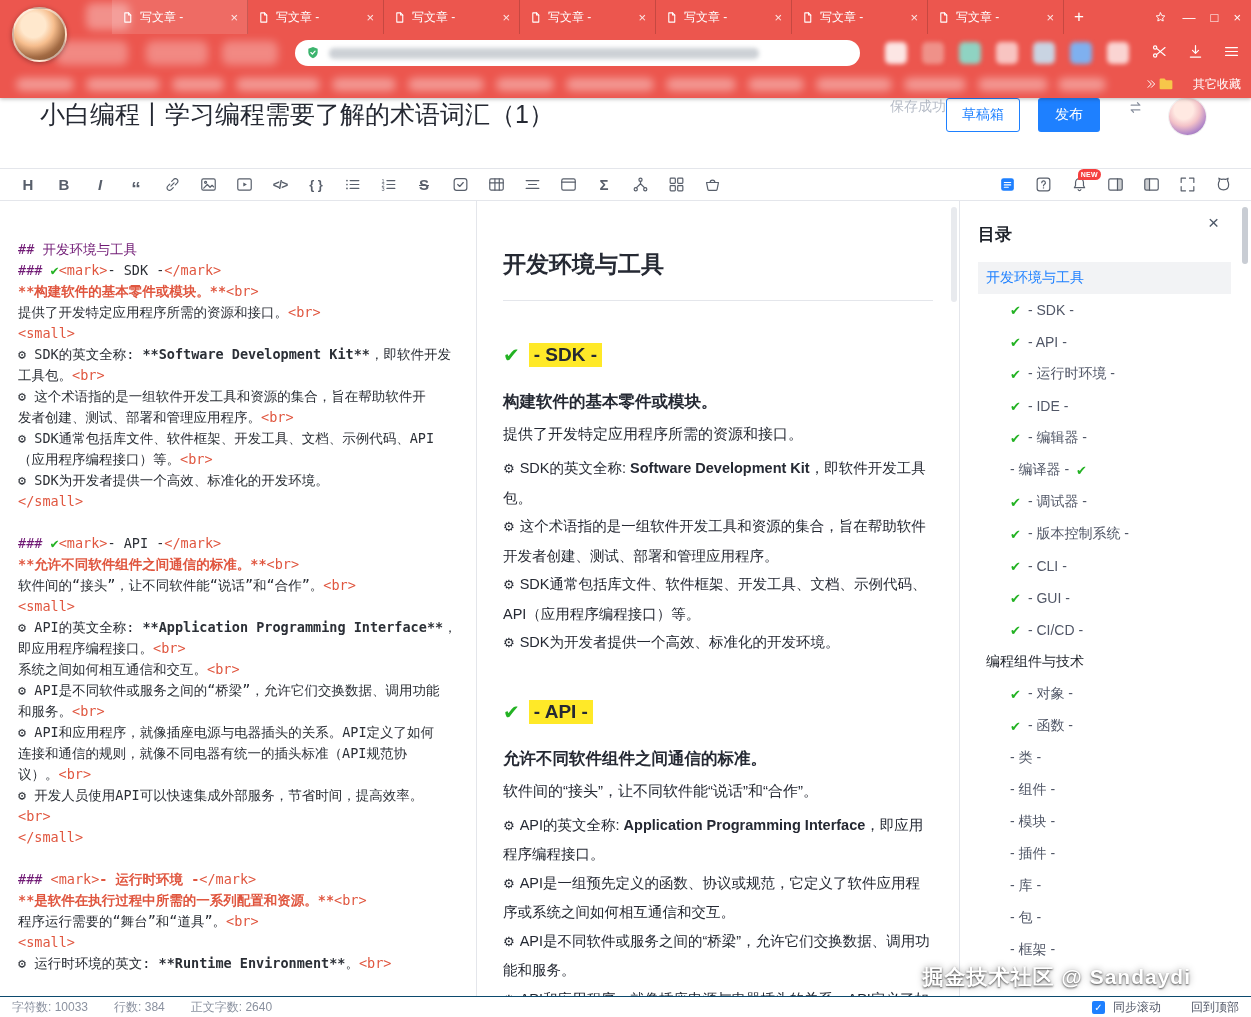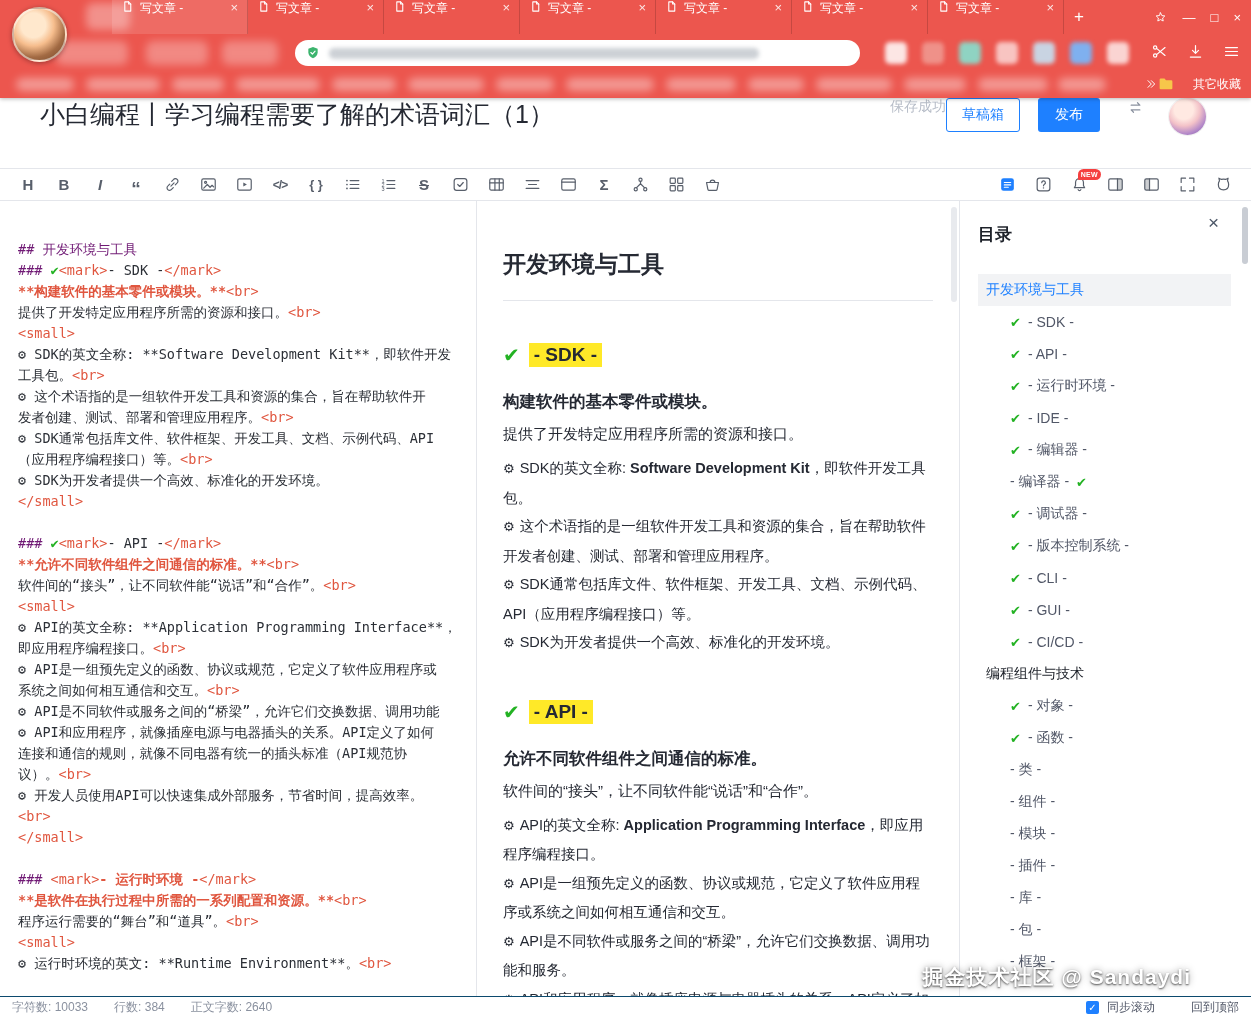--- a/index.html
+++ b/index.html
@@ -6,21 +6,21 @@
 html,body{width:1251px;height:1017px;overflow:hidden}
 body{font-family:"Liberation Sans","DejaVu Sans",sans-serif;background:#fff}
 svg{width:19px;height:19px;fill:none;stroke:currentColor;stroke-width:1.5;stroke-linecap:round;stroke-linejoin:round;display:block}
 .ic{display:inline-flex}
 .screen{position:relative;width:1251px;height:1017px;overflow:hidden}
 
 .chrome{position:absolute;top:0;left:0;right:0;height:98px;background:#ec564e;box-shadow:0 1px 4px rgba(0,0,0,.28);z-index:10}
 .blob{position:absolute;border-radius:7px;background:rgba(255,255,255,.3);filter:blur(4px)}
 .tabbar{position:absolute;top:0;left:0;right:0;height:34px;display:flex;padding-left:112px}
 .tabs{display:flex}
-.tab{width:136px;display:flex;align-items:flex-start;gap:6px;padding:0 9px;color:#fff;font-size:12px;border-right:1px solid rgba(0,0,0,.16);cursor:default}
+.tab{width:136px;display:flex;align-items:center;gap:6px;padding:0 9px;color:#fff;font-size:12px;border-right:1px solid rgba(0,0,0,.16);cursor:default}
 .tab.active{background:rgba(255,255,255,.13)}
 .tab svg{width:13px;height:13px;stroke-width:2}
 .tab .tlabel{flex:1;white-space:nowrap;overflow:hidden}
 .tab .tclose{opacity:.85;font-size:13px}
 .newtab{width:30px;display:flex;align-items:center;justify-content:center;color:#fff;font-size:17px;cursor:pointer}
 .wincontrols{position:absolute;right:10px;top:0;height:34px;display:flex;align-items:center;gap:15px;color:#fff;font-size:13px;z-index:12}
 .wincontrols .ic svg{width:15px;height:15px}
 .addrbar{position:absolute;top:34px;left:0;right:0;height:38px}
 .urlbar{position:absolute;left:295px;top:6px;width:565px;height:26px;border-radius:13px;background:#fff;display:flex;align-items:center;padding:0 10px;gap:8px}
 .urlbar svg{width:16px;height:16px}
@@ -51,51 +51,51 @@
 .tool.blue{color:#1e80ff}
 .newbadge{position:absolute;top:-3px;right:-4px;background:#f53f3f;color:#fff;font-size:7px;font-weight:700;line-height:1;padding:2px 3px;border-radius:6px 6px 6px 1px;letter-spacing:.3px}
 .content{flex:1;display:flex;min-height:0;position:relative}
 
 .editor{width:477px;flex:0 0 477px;border-right:1px solid #e4e6eb;padding:38px 16px 0 18px;font-family:"DejaVu Sans Mono","Liberation Mono",monospace;font-size:13.5px;color:#2b2f36;overflow:hidden;cursor:text}
 .eline{height:21px;line-height:21px;white-space:nowrap;overflow:hidden}
 .c-md{color:#701a75}
 .c-tag{color:#e0563f}
 .c-bold{color:#e0563f;font-weight:bold}
 .c-chk{color:#23b223}
-.c-strong{font-weight:normal}
+.c-strong{font-weight:bold}
 
 .preview{flex:1;border-right:1px solid #e4e6eb;padding:48px 26px 0;overflow:hidden;position:relative;min-width:0}
 .pv-h1{font-size:23px;font-weight:700;color:#252933;padding-bottom:20px;border-bottom:1px solid #e4e6eb;margin-bottom:26px}
 .pv-h3{display:flex;align-items:center;gap:9px;margin:42px 0 24px}
 .pv-check{color:#23b223;font-size:20px;font-weight:700}
 .pv-mark{background:#ffe928;color:#252933;font-size:19px;font-weight:700;padding:1px 5px}
 .pv-lead{font-size:16.5px;font-weight:700;color:#252933;margin:0 0 12px}
 .pv-p{font-size:15px;color:#252933;margin:0 0 10px}
 .pv-li{font-size:14.5px;color:#252933;line-height:28.5px;margin:0}
 .pv-li b{font-weight:700}
 .pv-li .gear{margin-right:5px;font-size:13px}
 
 .toc{width:291px;flex:0 0 291px;position:relative;padding:22px 20px 0 18px}
 .toc-close{position:absolute;top:12px;right:32px;font-size:19px;color:#4e5969;cursor:pointer;line-height:1}
-.toc-title{font-size:17px;font-weight:600;color:#1d2129;margin-bottom:28px}
+.toc-title{font-size:17px;font-weight:600;color:#1d2129;margin-bottom:16px}
 .toc-item{height:32px;display:flex;align-items:center;font-size:14px;color:#515767;padding:0 8px;cursor:pointer;white-space:nowrap;overflow:hidden}
 .toc-item.section{color:#1d2129}
 .toc-item.indent{margin-left:24px}
 .toc-item.active{background:#f2f3f5;color:#1e80ff}
 .toc-check{color:#23b223;font-weight:700;font-size:13px}
 .toc-check.before{margin-right:7px}
 .toc-check.after{margin-left:7px}
 .sb{position:absolute;width:6px;border-radius:3px}
 .toc-sb{right:3px;top:6px;height:57px;background:#c9cdd4}
 .pv-sb{right:2px;top:6px;height:95px;background:#e8eaee}
 
 .statusbar{height:21px;border-top:1px solid #0c4a6e;display:flex;align-items:center;padding:0 12px;font-size:12px;color:#8a919f;gap:26px;flex:0 0 auto;background:#fff}
 .sbright{margin-left:auto;display:flex;align-items:center;gap:8px;color:#515767}
 .cb{width:13px;height:13px;border-radius:2px;background:#1e80ff;color:#fff;font-size:10px;line-height:13px;text-align:center;cursor:pointer}
-.sb-top{margin-left:28px;cursor:pointer}
+.sb-top{margin-left:22px;cursor:pointer}
 .watermark{position:absolute;right:60px;bottom:26px;font-size:21px;font-weight:700;color:#fff;letter-spacing:1px;text-shadow:0 1px 2px rgba(0,0,0,.65),0 0 7px rgba(0,0,0,.4);z-index:30;pointer-events:none}
 </style>
 </head>
 <body>
 
 <div class="screen">
 
   <div class="chrome">
     <div class="tabbar">
       <div class="tabs" id="tabs">
@@ -441,23 +441,23 @@
           <div class="eline"><span>（应用程序编程接口）等。</span><span class="c-tag">&lt;br&gt;</span></div>
           <div class="eline"><span>⚙ SDK为开发者提供一个高效、标准化的开发环境。</span></div>
           <div class="eline"><span class="c-tag">&lt;/small&gt;</span></div>
           <div class="eline"></div>
           <div class="eline"><span class="c-md">### </span><span class="c-chk">✔</span><span class="c-tag">&lt;mark&gt;</span><span>- API -</span><span class="c-tag">&lt;/mark&gt;</span></div>
           <div class="eline"><span class="c-bold">**允许不同软件组件之间通信的标准。**</span><span class="c-tag">&lt;br&gt;</span></div>
           <div class="eline"><span>软件间的“接头”，让不同软件能“说话”和“合作”。</span><span class="c-tag">&lt;br&gt;</span></div>
           <div class="eline"><span class="c-tag">&lt;small&gt;</span></div>
           <div class="eline"><span>⚙ API的英文全称: </span><span class="c-strong">**Application Programming Interface**</span><span>，</span></div>
           <div class="eline"><span>即应用程序编程接口。</span><span class="c-tag">&lt;br&gt;</span></div>
-          <div class="eline"><span>⚙ API是一组预先定义的函数、协议或规范，它定义了软件应用程序或</span></div>
           <div class="eline"><span>系统之间如何相互通信和交互。</span><span class="c-tag">&lt;br&gt;</span></div>
           <div class="eline"><span>⚙ API是不同软件或服务之间的“桥梁”，允许它们交换数据、调用功能</span></div>
+          <div class="eline"><span>和服务。</span><span class="c-tag">&lt;br&gt;</span></div>
           <div class="eline"><span>⚙ API和应用程序，就像插座电源与电器插头的关系。API定义了如何</span></div>
           <div class="eline"><span>连接和通信的规则，就像不同电器有统一的插头标准（API规范协</span></div>
           <div class="eline"><span>议）。</span><span class="c-tag">&lt;br&gt;</span></div>
           <div class="eline"><span>⚙ 开发人员使用API可以快速集成外部服务，节省时间，提高效率。</span></div>
           <div class="eline"><span class="c-tag">&lt;br&gt;</span></div>
           <div class="eline"><span class="c-tag">&lt;/small&gt;</span></div>
           <div class="eline"></div>
           <div class="eline"><span class="c-md">### </span><span class="c-tag">&lt;mark&gt;</span><span class="c-bold">- 运行时环境 -</span><span class="c-tag">&lt;/mark&gt;</span></div>
           <div class="eline"><span class="c-bold">**是软件在执行过程中所需的一系列配置和资源。**</span><span class="c-tag">&lt;br&gt;</span></div>
           <div class="eline"><span>程序运行需要的“舞台”和“道具”。</span><span class="c-tag">&lt;br&gt;</span></div>

